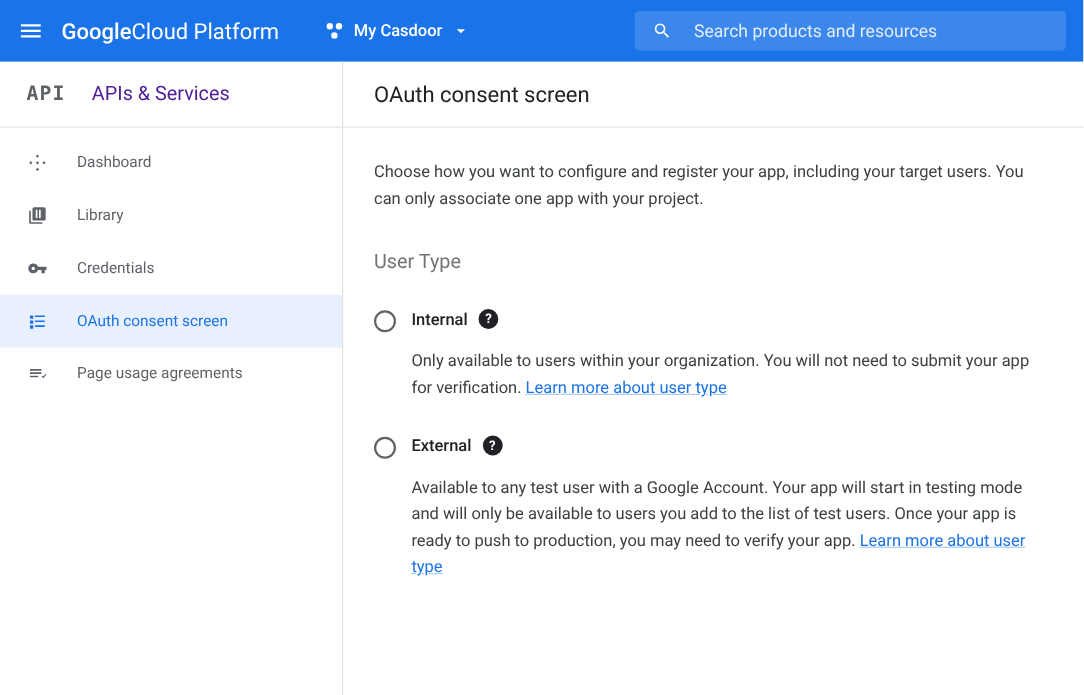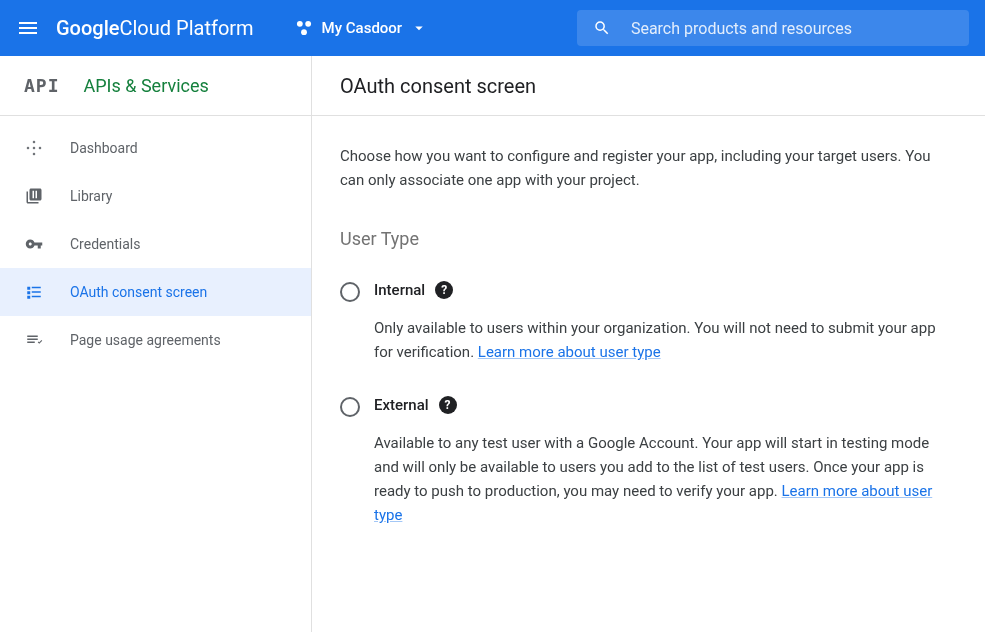--- a/index.html
+++ b/index.html
@@ -92,21 +92,21 @@
     }
     .api-logo {
       font-family: monospace;
       font-weight: 700;
       font-size: 18px;
       color: #5f6368;
       letter-spacing: 1px;
     }
     .sidebar-title {
       font-size: 18px;
-      color: #15803d;
+      color: #4c1d95;
       font-weight: 400;
     }
     .sidebar-nav {
       padding: 8px 0;
     }
     .nav-item {
       display: flex;
       align-items: center;
       gap: 26px;
       padding: 14px 24px;

